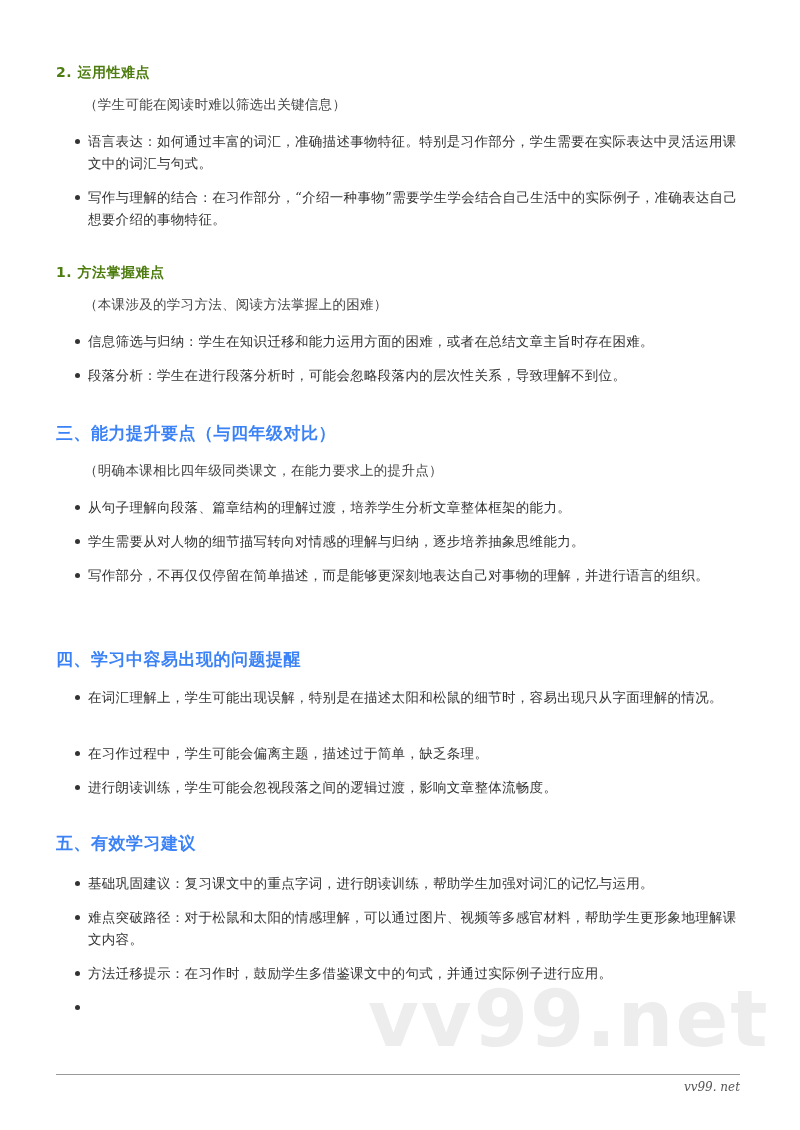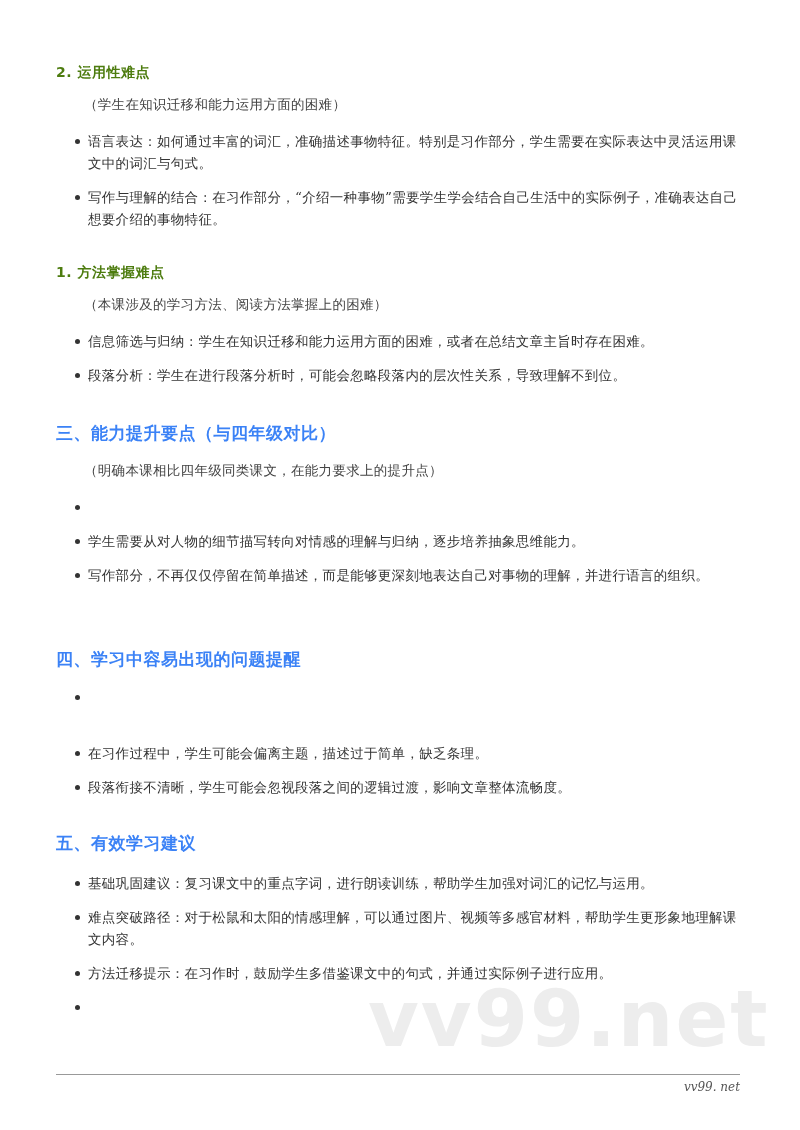--- a/index.html
+++ b/index.html
@@ -51,21 +51,21 @@
   </style>
 </head>
 <body>
 
 <div class="page">
   <div class="watermark">vv99.net</div>
 
   <div class="content">
 
     <div class="h3" style="top:64px;">2. 运用性难点</div>
-    <div class="note" style="top:96px;">（学生在知识迁移和能力运用方面的困难）</div>
+    <div class="note" style="top:96px;">（学生可能在阅读时难以筛选出关键信息）</div>
     <div class="bullet" style="top:130px;">
       <span class="dot"></span>
       <span>语言表达：如何通过丰富的词汇，准确描述事物特征。特别是习作部分，学生需要在实际表达中灵活运用课文中的词汇与句式。</span>
     </div>
     <div class="bullet" style="top:186px;">
       <span class="dot"></span>
       <span>写作与理解的结合：在习作部分，“介绍一种事物”需要学生学会结合自己生活中的实际例子，准确表达自己想要介绍的事物特征。</span>
     </div>
 
     <div class="h3" style="top:264px;">1. 方法掌握难点</div>
@@ -76,41 +76,43 @@
     </div>
     <div class="bullet" style="top:364px;">
       <span class="dot"></span>
       <span>段落分析：学生在进行段落分析时，可能会忽略段落内的层次性关系，导致理解不到位。</span>
     </div>
 
     <div class="h2" style="top:422px;">三、能力提升要点（与四年级对比）</div>
     <div class="note" style="top:462px;">（明确本课相比四年级同类课文，在能力要求上的提升点）</div>
     <div class="bullet" style="top:496px;">
       <span class="dot"></span>
+      <span>从句子理解向段落、篇章结构的理解过渡，培养学生分析文章整体框架的能力。</span>
     </div>
     <div class="bullet" style="top:530px;">
       <span class="dot"></span>
       <span>学生需要从对人物的细节描写转向对情感的理解与归纳，逐步培养抽象思维能力。</span>
     </div>
     <div class="bullet" style="top:564px;">
       <span class="dot"></span>
       <span>写作部分，不再仅仅停留在简单描述，而是能够更深刻地表达自己对事物的理解，并进行语言的组织。</span>
     </div>
 
     <div class="h2" style="top:648px;">四、学习中容易出现的问题提醒</div>
     <div class="bullet" style="top:686px;">
       <span class="dot"></span>
+      <span>在词汇理解上，学生可能出现误解，特别是在描述太阳和松鼠的细节时，容易出现只从字面理解的情况。</span>
     </div>
     <div class="bullet" style="top:742px;">
       <span class="dot"></span>
       <span>在习作过程中，学生可能会偏离主题，描述过于简单，缺乏条理。</span>
     </div>
     <div class="bullet" style="top:776px;">
       <span class="dot"></span>
-      <span>段落衔接不清晰，学生可能会忽视段落之间的逻辑过渡，影响文章整体流畅度。</span>
+      <span>进行朗读训练，学生可能会忽视段落之间的逻辑过渡，影响文章整体流畅度。</span>
     </div>
 
     <div class="h2" style="top:832px;">五、有效学习建议</div>
     <div class="bullet" style="top:872px;">
       <span class="dot"></span>
       <span>基础巩固建议：复习课文中的重点字词，进行朗读训练，帮助学生加强对词汇的记忆与运用。</span>
     </div>
     <div class="bullet" style="top:906px;">
       <span class="dot"></span>
       <span>难点突破路径：对于松鼠和太阳的情感理解，可以通过图片、视频等多感官材料，帮助学生更形象地理解课文内容。</span>

